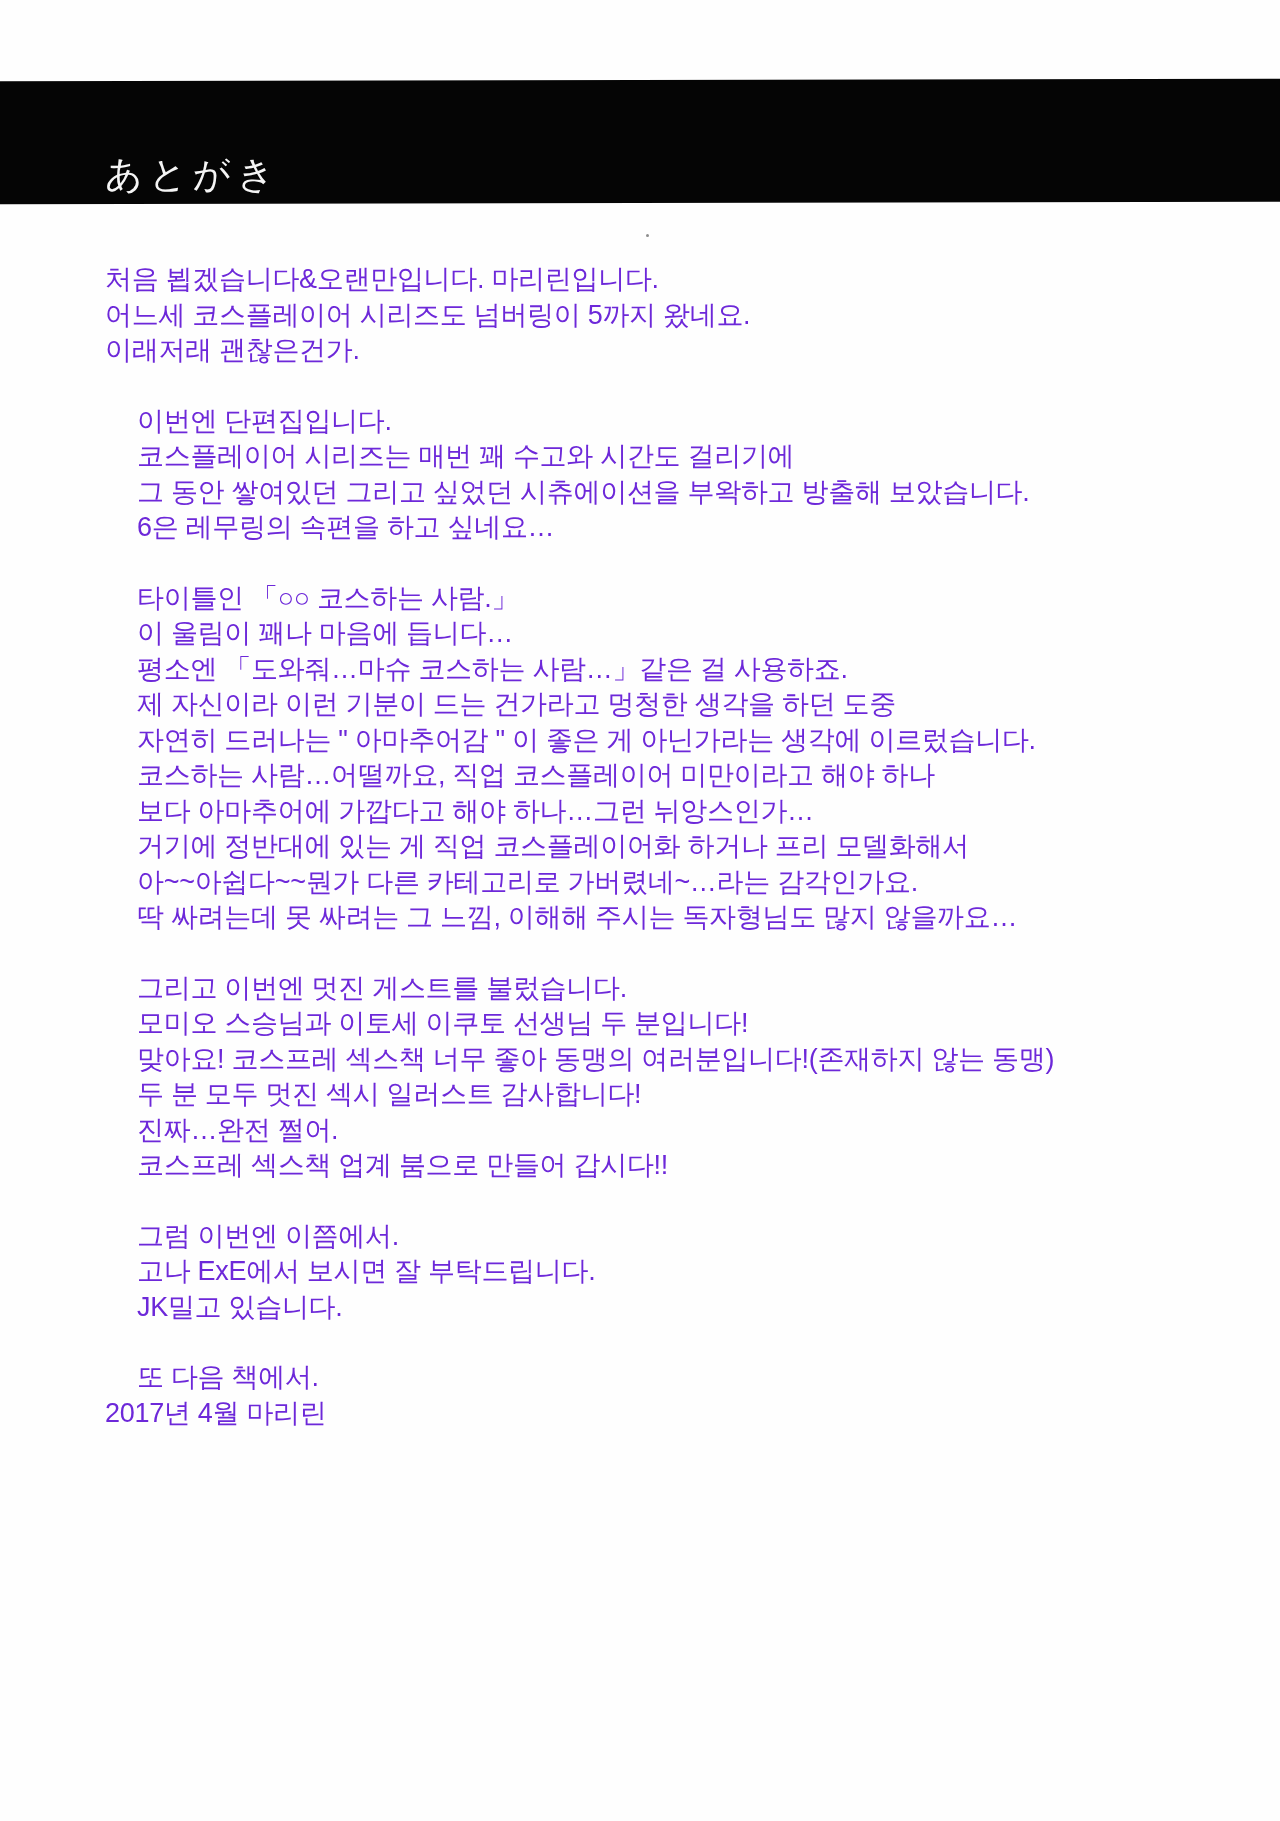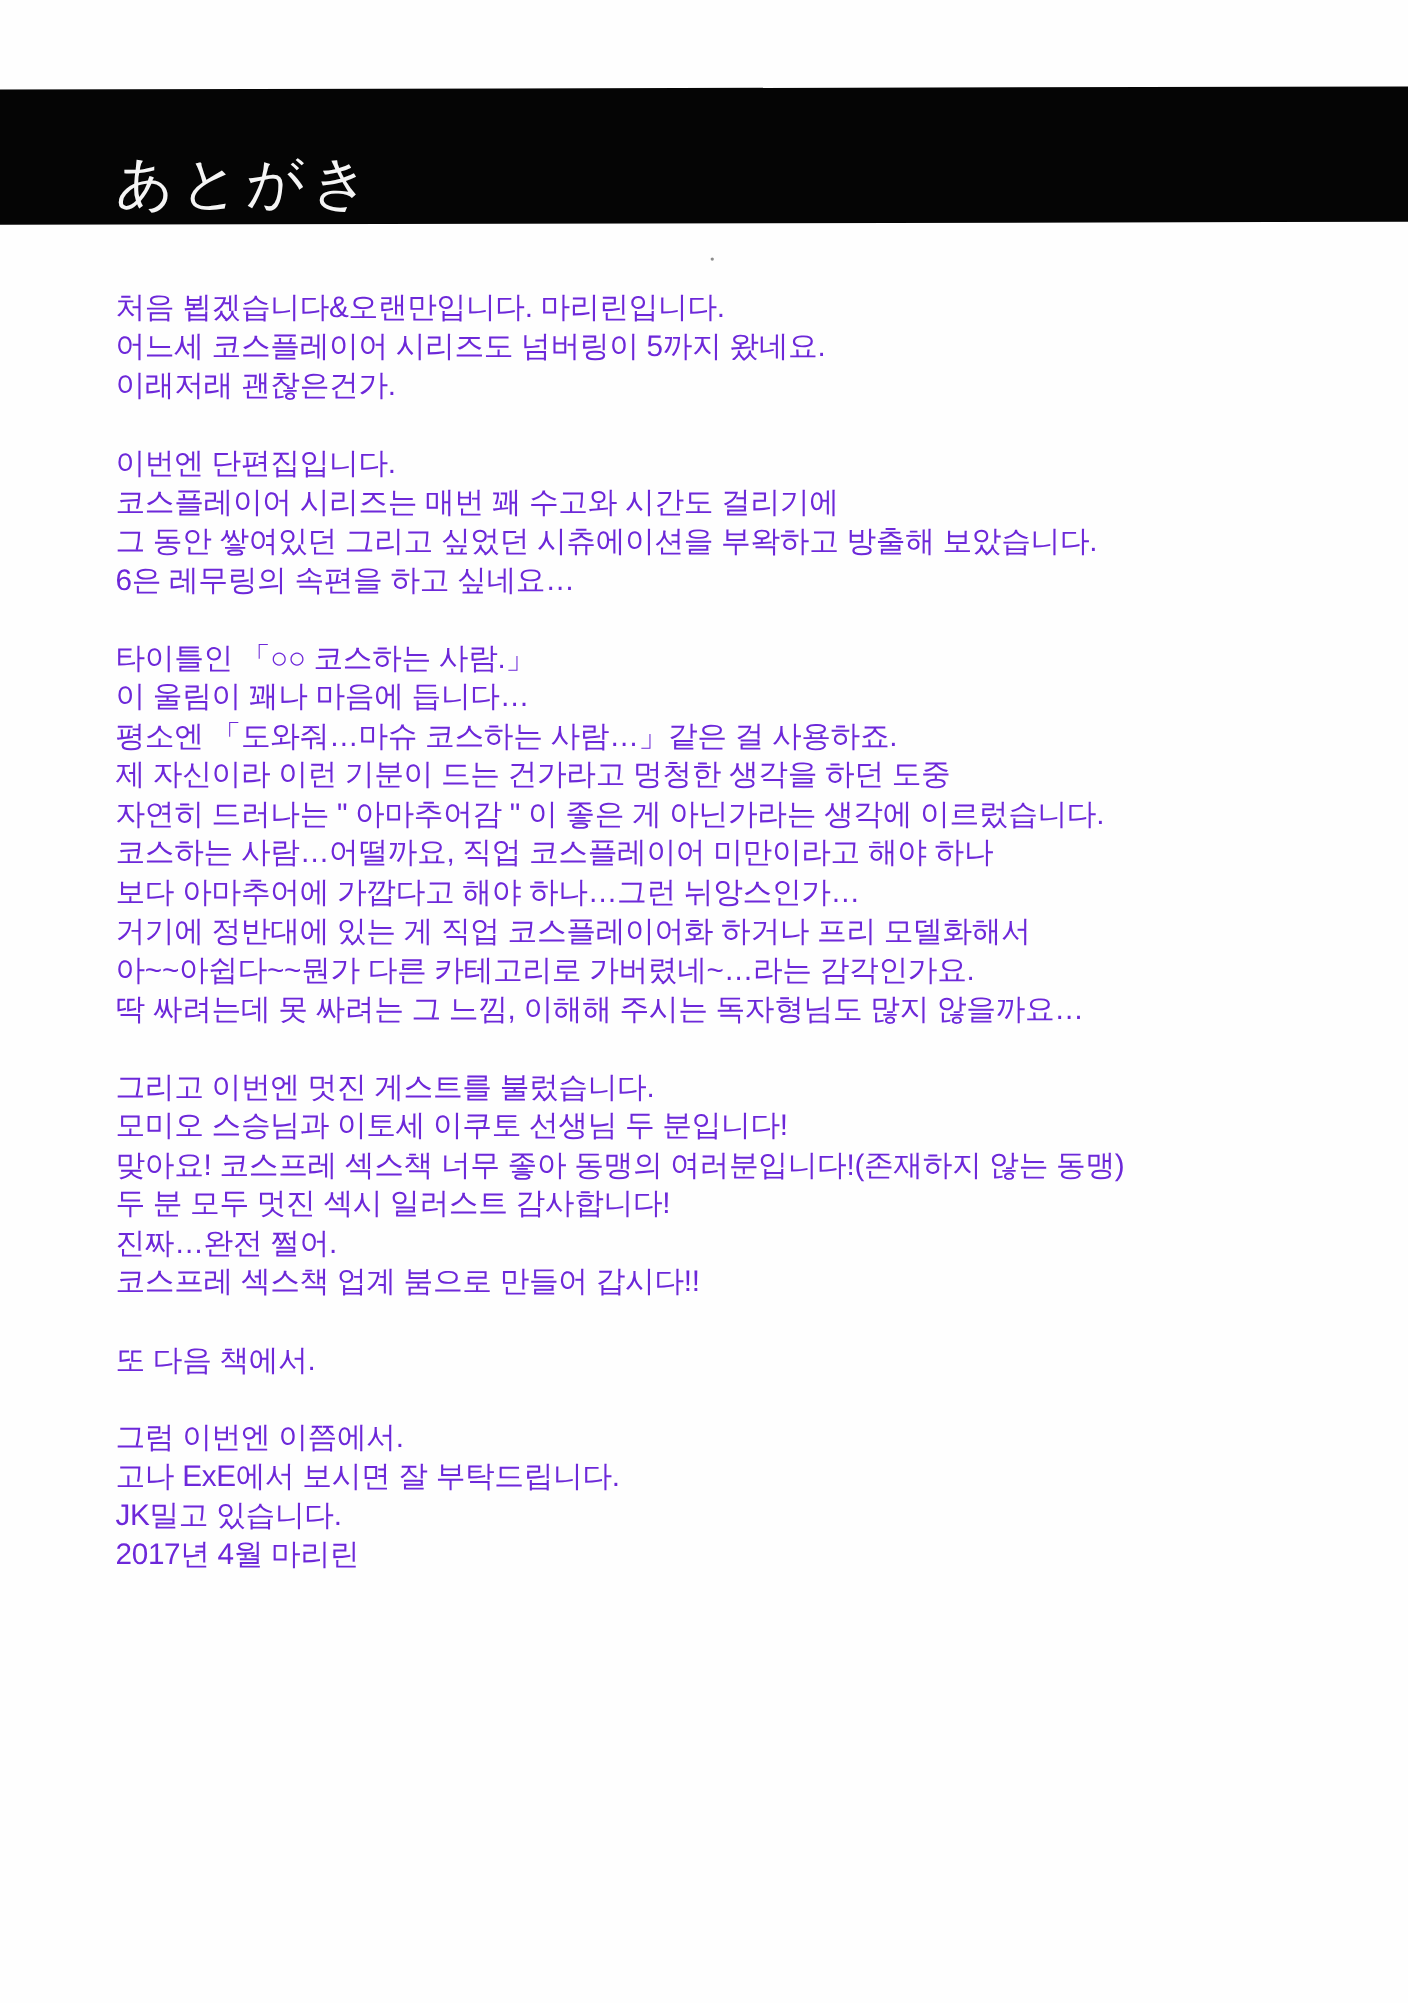--- a/index.html
+++ b/index.html
@@ -27,37 +27,38 @@
     height: 123px;
     background: #050505;
     display: flex;
     align-items: flex-end;
     box-sizing: border-box;
     padding: 0 0 11px 109px;
     transform: rotate(-0.12deg);
   }
   .banner-title {
     color: #f5f5f5;
-    font-size: 52px;
+    font-size: 37px;
     line-height: 1;
     letter-spacing: 6px;
     font-weight: 400;
   }
   .content {
     position: absolute;
     top: 262px;
     left: 105px;
     width: 1115px;
     color: #6d28d9;
     font-size: 27px;
     line-height: 35.5px;
     letter-spacing: -0.3px;
   }
   .para + .para {
     margin-top: 35px;
+    margin-left: 32px;
   }
   .line {
     white-space: nowrap;
   }
   .signature {
     text-align: left;
     padding-right: 313px;
     white-space: nowrap;
   }
   .scan-speck {
@@ -108,23 +109,23 @@
       </div>
       <div class="para">
         <div class="line">그리고 이번엔 멋진 게스트를 불렀습니다.</div>
         <div class="line">모미오 스승님과 이토세 이쿠토 선생님 두 분입니다!</div>
         <div class="line">맞아요! 코스프레 섹스책 너무 좋아 동맹의 여러분입니다!(존재하지 않는 동맹)</div>
         <div class="line">두 분 모두 멋진 섹시 일러스트 감사합니다!</div>
         <div class="line">진짜…완전 쩔어.</div>
         <div class="line">코스프레 섹스책 업계 붐으로 만들어 갑시다!!</div>
       </div>
       <div class="para">
-        <div class="line">또 다음 책에서.</div>
-      </div>
-      <div class="para">
         <div class="line">그럼 이번엔 이쯤에서.</div>
         <div class="line">고나 ExE에서 보시면 잘 부탁드립니다.</div>
         <div class="line">JK밀고 있습니다.</div>
+      </div>
+      <div class="para">
+        <div class="line">또 다음 책에서.</div>
       </div>
       <div class="signature">2017년 4월 마리린</div>
     </div>
 
 </div>
 
 </body></html>

